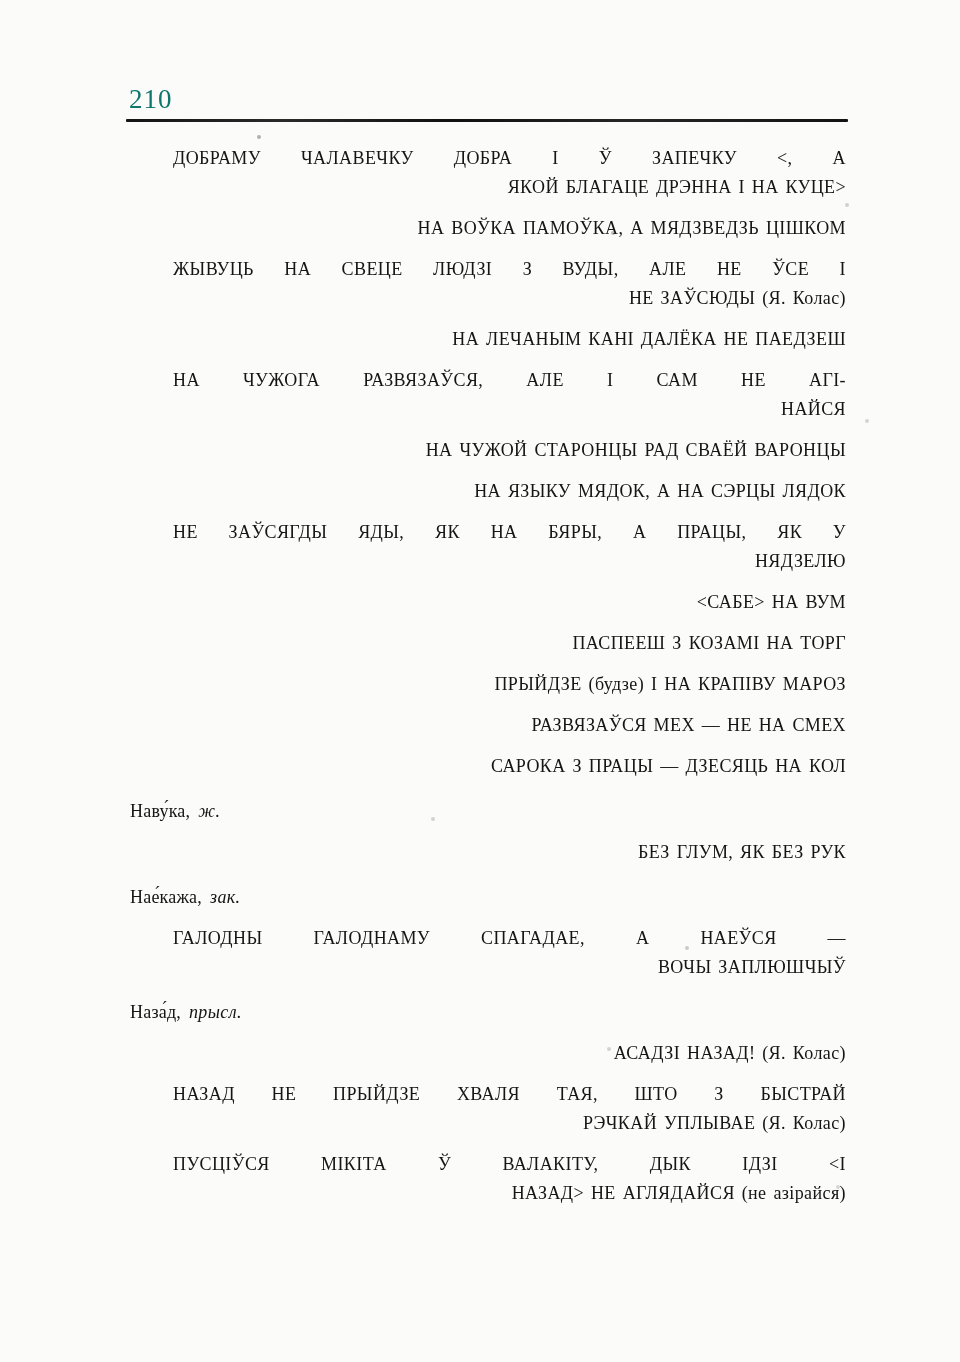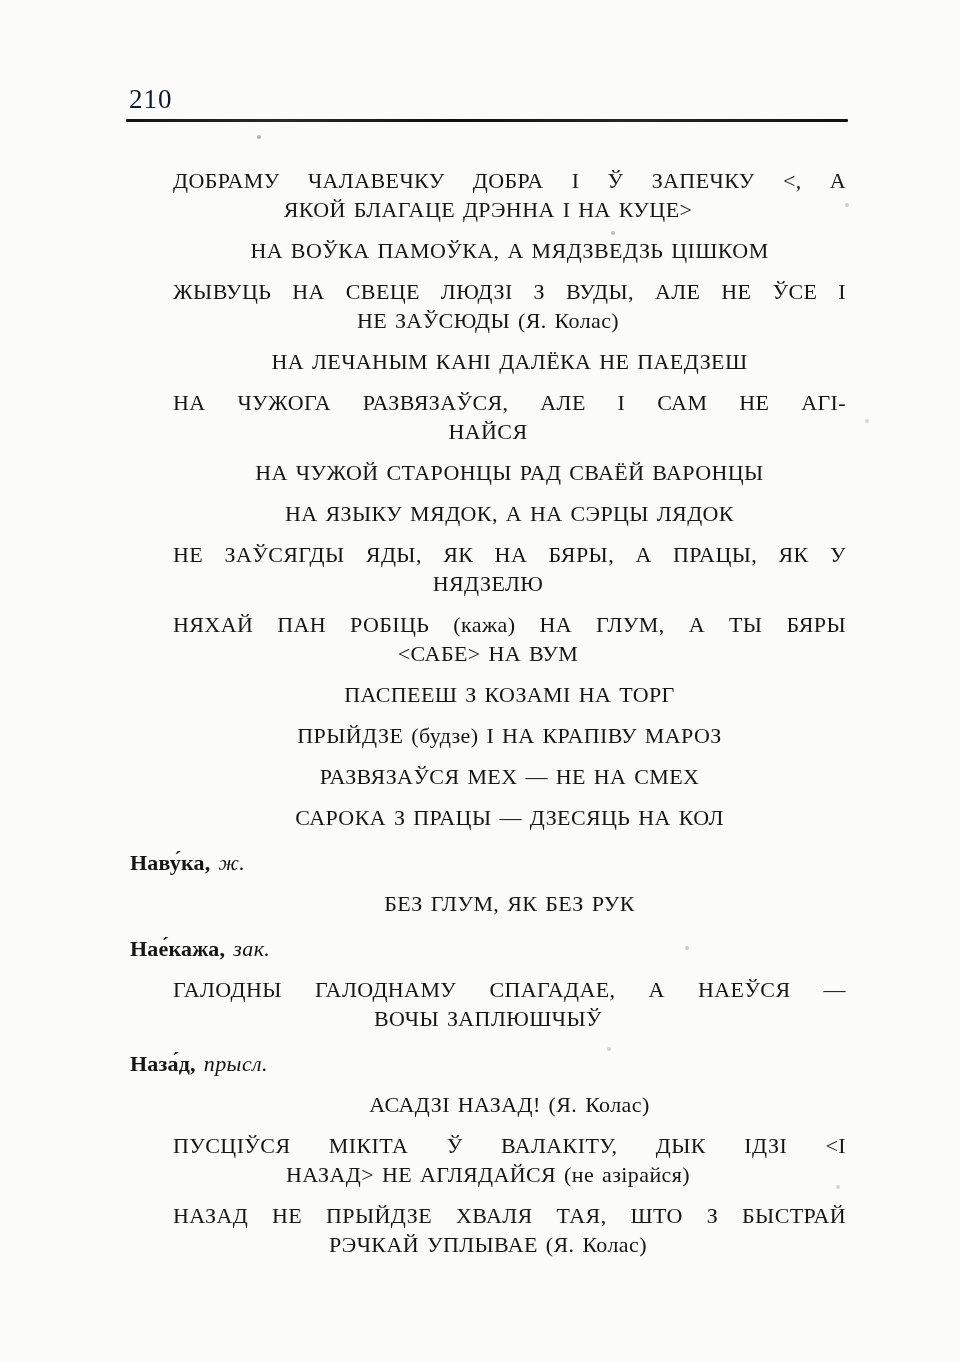--- a/index.html
+++ b/index.html
@@ -12,47 +12,47 @@
     overflow: hidden;
     font-family: "Liberation Serif", "DejaVu Serif", serif;
     color: #151515;
   }
   .page-number {
     position: absolute;
     left: 129px;
     top: 84px;
     font-size: 27px;
     letter-spacing: 1px;
-    color: #0f172a;
+    color: #0f766e;
   }
   .header-rule {
     position: absolute;
     left: 126px;
     top: 119px;
     width: 722px;
     height: 3px;
     background: linear-gradient(90deg, #141414 0%, #2a2a2a 22%, #101010 45%, #262626 70%, #121212 100%);
     border-radius: 1px;
   }
   .content {
     position: absolute;
     left: 130px;
-    top: 166px;
+    top: 144px;
     width: 716px;
-    font-size: 22px;
+    font-size: 18px;
     line-height: 29px;
     letter-spacing: 0.4px;
     word-spacing: 2px;
   }
   .proverb { margin: 0 0 12px 0; }
-  .line { text-align: center; }
+  .line { text-align: right; }
   .line.indent { padding-left: 43px; }
   .line.justify { text-align: justify; text-align-last: justify; }
   .entry { margin: 16px 0 12px 0; }
-  .entry .hw { font-weight: bold; letter-spacing: 0.2px; margin-top: 19px; }
+  .entry .hw { font-weight: normal; letter-spacing: 0.2px; margin-top: 19px; }
   .entry .pos { font-style: italic; margin-left: 8px; }
   
   .specks {
     position: absolute;
     left: 0; top: 0;
     width: 2px; height: 2px;
     border-radius: 50%;
     background: transparent;
     box-shadow:
       612px 232px 0 1px rgba(40,40,40,.30),
@@ -94,21 +94,20 @@
         <div class="line indent">НА ЧУЖОЙ СТАРОНЦЫ РАД СВАЁЙ ВАРОНЦЫ</div>
       </div>
       <div class="proverb">
         <div class="line indent">НА ЯЗЫКУ МЯДОК, А НА СЭРЦЫ ЛЯДОК</div>
       </div>
       <div class="proverb">
         <div class="line indent justify">НЕ ЗАЎСЯГДЫ ЯДЫ, ЯК НА БЯРЫ, А ПРАЦЫ, ЯК У</div>
         <div class="line">НЯДЗЕЛЮ</div>
       </div>
       <div class="proverb">
-        <div class="line indent justify">НЯХАЙ ПАН РОБІЦЬ (кажа) НА ГЛУМ, А ТЫ БЯРЫ</div>
         <div class="line">&lt;САБЕ&gt; НА ВУМ</div>
       </div>
       <div class="proverb">
         <div class="line indent">ПАСПЕЕШ З КОЗАМІ НА ТОРГ</div>
       </div>
       <div class="proverb">
         <div class="line indent">ПРЫЙДЗЕ (будзе) І НА КРАПІВУ МАРОЗ</div>
       </div>
       <div class="proverb">
         <div class="line indent">РАЗВЯЗАЎСЯ МЕХ — НЕ НА СМЕХ</div>
@@ -123,22 +122,22 @@
       <div class="entry"><span class="hw">Нае́кажа,</span><span class="pos">зак.</span></div>
       <div class="proverb">
         <div class="line indent justify">ГАЛОДНЫ ГАЛОДНАМУ СПАГАДАЕ, А НАЕЎСЯ —</div>
         <div class="line">ВОЧЫ ЗАПЛЮШЧЫЎ</div>
       </div>
       <div class="entry"><span class="hw">Наза́д,</span><span class="pos">прысл.</span></div>
       <div class="proverb">
         <div class="line indent">АСАДЗІ НАЗАД! (Я. Колас)</div>
       </div>
       <div class="proverb">
+        <div class="line indent justify">НАЗАД НЕ ПРЫЙДЗЕ ХВАЛЯ ТАЯ, ШТО З БЫСТРАЙ</div>
+        <div class="line">РЭЧКАЙ УПЛЫВАЕ (Я. Колас)</div>
+      </div>
+      <div class="proverb">
         <div class="line indent justify">ПУСЦІЎСЯ МІКІТА Ў ВАЛАКІТУ, ДЫК ІДЗІ &lt;І</div>
         <div class="line">НАЗАД&gt; НЕ АГЛЯДАЙСЯ (не азірайся)</div>
-      </div>
-      <div class="proverb">
-        <div class="line indent justify">НАЗАД НЕ ПРЫЙДЗЕ ХВАЛЯ ТАЯ, ШТО З БЫСТРАЙ</div>
-        <div class="line">РЭЧКАЙ УПЛЫВАЕ (Я. Колас)</div>
       </div>
     </div>
   <div class="specks"></div>
 </div>
 
 </body></html>

